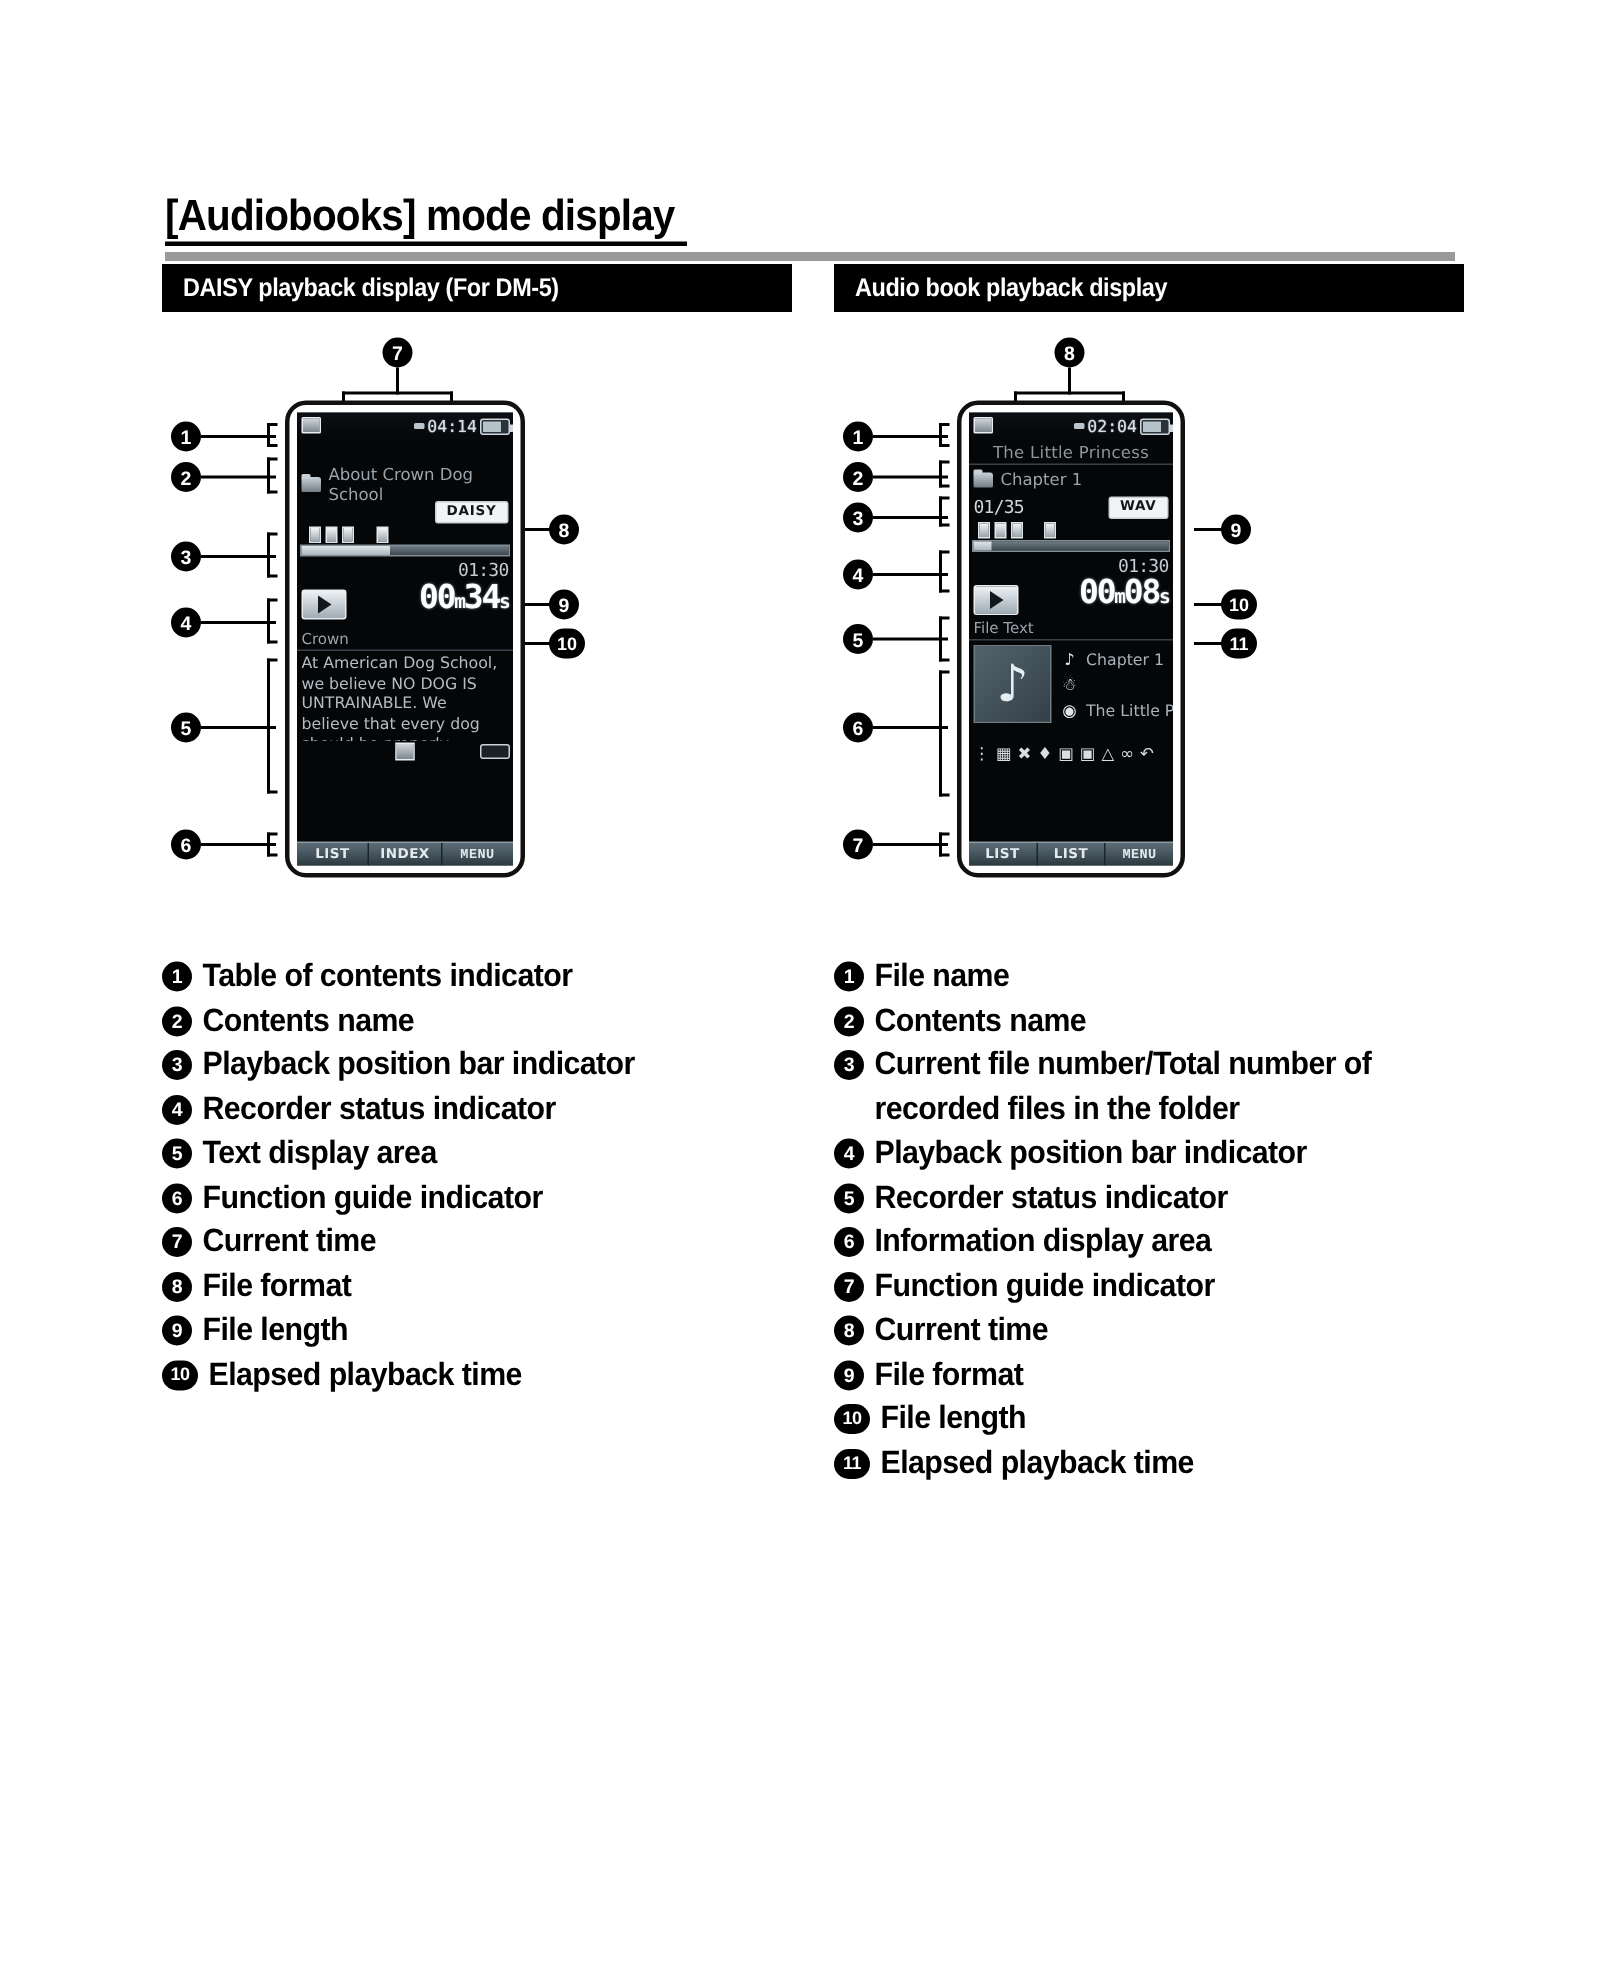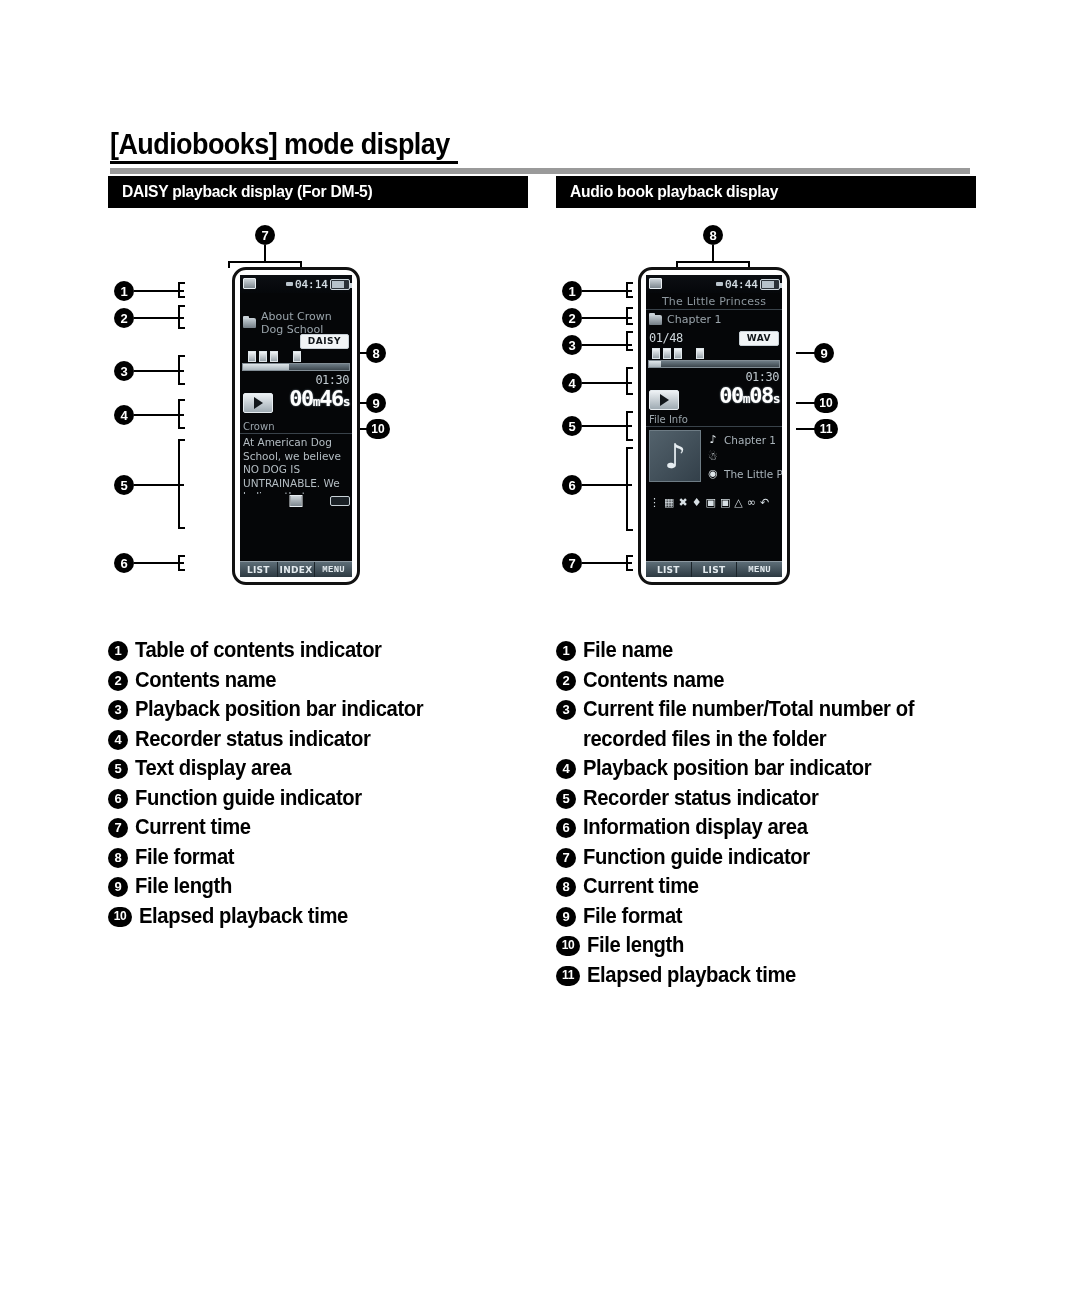--- a/index.html
+++ b/index.html
@@ -66,21 +66,21 @@
   #panel-right { left: 556px; top: 225px; width: 440px; height: 380px; }
 
   
   .device {
     position: absolute;
     background: #ffffff;
     border: 3px solid #111;
     border-radius: 14px;
     padding: 5px;
   }
-  #dev-left  { left: 82px; top: 42px; width: 128px; height: 318px; margin-left: 42px; }
+  #dev-left  { left: 82px; top: 42px; width: 160px; height: 318px; }
   #dev-right { left: 82px; top: 42px; width: 152px; height: 318px; }
 
   .lcd {
     width: 100%; height: 100%;
     background: #050608;
     position: relative;
     overflow: hidden;
     font-family: "DejaVu Sans", sans-serif;
   }
 
@@ -458,21 +458,21 @@
         <i id="daisy-progress-fill" style="width: 43%;"></i>
       </div>
 
       <div class="lcd-times">
         <div class="len-time">01:30</div>
         <div class="elapsed-row">
           <div class="play-btn">
             <span class="play-tri"></span>
           </div>
           <div class="elapsed">
-            <span>00</span><span class="sep">m</span><span>46</span><span class="sep">s</span>
+            <span>00</span><span class="sep">m</span><span>34</span><span class="sep">s</span>
           </div>
         </div>
       </div>
 
       <div class="area-label">Crown</div>
       <div class="text-body">At American Dog School, we believe NO DOG IS UNTRAINABLE. We believe that every dog should be properly trained. The</div>
 
       <div class="text-foot">
         <span class="mid-ico"></span>
         <span class="rep-ico"></span>
@@ -528,36 +528,36 @@
   <div class="lead" style="left:240px; top:177px; width:22px;"></div>
   <div class="lead" style="left:240px; top:203px; width:22px;"></div>
 
   <div class="device" id="dev-right">
     <div class="lcd">
 
       <div class="lcd-statusbar">
         <div class="toc-icon"></div>
         <div class="mini-clock">
           <span class="alarm-dot"></span>
-          <span>04:44</span>
+          <span>02:04</span>
         </div>
         <div class="batt">
             <i></i>
           </div>
       </div>
 
       <div class="lcd-filename">The Little Princess</div>
 
       <div class="lcd-contents">
         <span class="folder-icon"></span>
         <span>Chapter 1</span>
       </div>
 
       <div class="lcd-filenum-row">
-        <span class="filenum">01/48</span>
+        <span class="filenum">01/35</span>
         <span class="fmt-badge">WAV</span>
       </div>
 
       <div class="idx-row">
         <span class="idx-mark" style="left:6px;"></span>
         <span class="idx-mark" style="left:17px;"></span>
         <span class="idx-mark" style="left:28px;"></span>
         <span class="idx-mark" style="left:50px;"></span>
       </div>
 
@@ -570,21 +570,21 @@
         <div class="elapsed-row">
           <div class="play-btn">
             <span class="play-tri"></span>
           </div>
           <div class="elapsed">
             <span>00</span><span class="sep">m</span><span>08</span><span class="sep">s</span>
           </div>
         </div>
       </div>
 
-      <div class="area-label">File Info</div>
+      <div class="area-label">File Text</div>
 
       <div class="info-body">
         <div class="albumart">♪</div>
         <div class="meta">
           <div class="meta-row">
             <span class="meta-ico">♪</span>
             <span>Chapter 1</span>
           </div>
           <div class="meta-row">
             <span class="meta-ico">☃</span>

